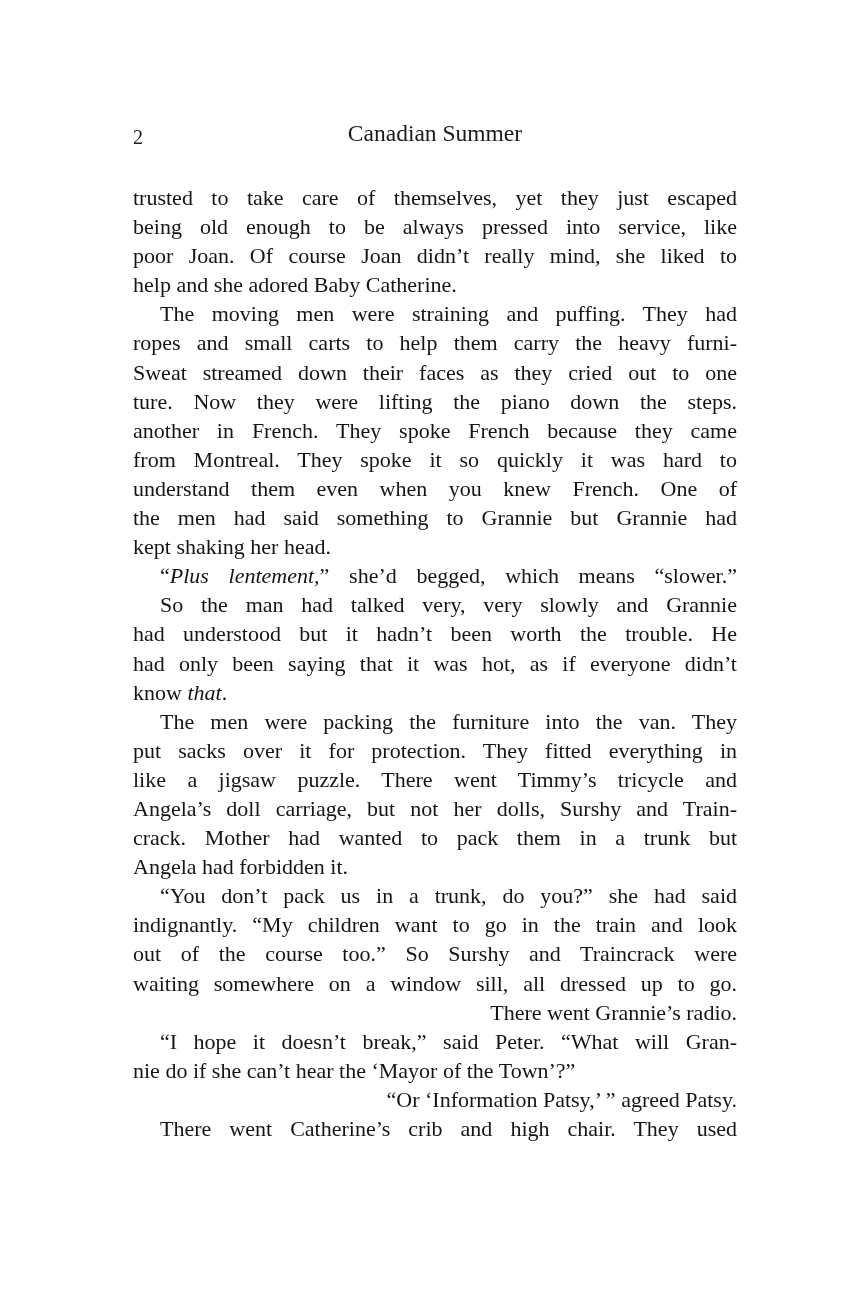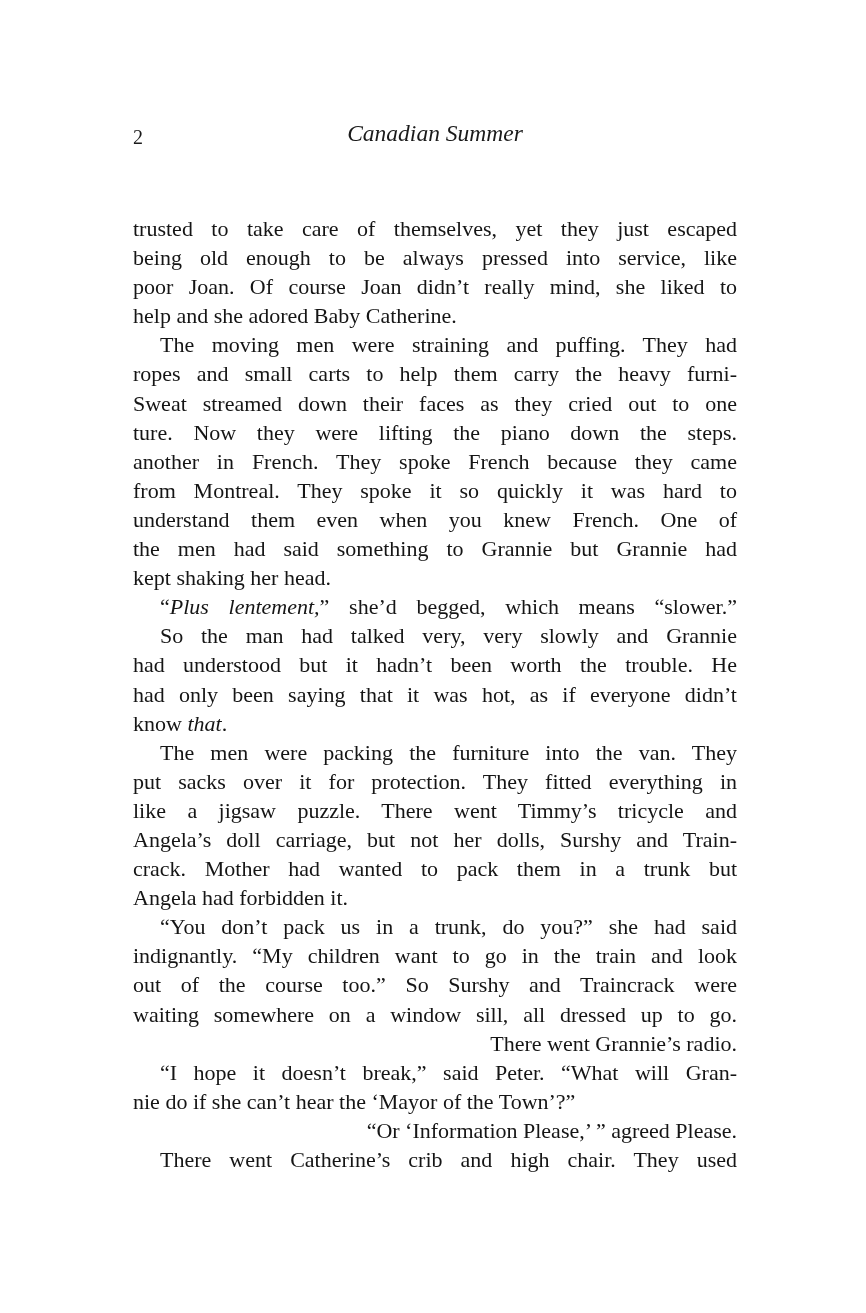--- a/index.html
+++ b/index.html
@@ -27,34 +27,32 @@
     position: absolute;
     left: 0;
     bottom: 3px;
     font-size: 20px;
     line-height: 20px;
     color: #1a1a1a;
   }
   .running-header {
     width: 100%;
     text-align: center;
-    font-style: italic;
     font-size: 23.5px;
     line-height: 34px;
     color: #1a1a1a;
   }
   .page-body {
     position: absolute;
     left: 133px;
     top: 183px;
     width: 604px;
     font-size: 22px;
     line-height: 29.1px;
     color: #151515;
-    margin-top: 31px;
   }
   .paragraph { margin: 0; }
   .line {
     white-space: normal;
     text-align: left;
   }
   .line.justified {
     text-align: justify;
     text-align-last: justify;
   }
@@ -114,19 +112,19 @@
         <div class="line justified"><span>waiting somewhere on a window sill, all dressed up to go.</span></div>
       </div>
       <div class="paragraph">
         <div class="line indented"><span>There went Grannie’s radio.</span></div>
       </div>
       <div class="paragraph">
         <div class="line justified indented"><span>“I hope it doesn’t break,” said Peter. “What will Gran-</span></div>
         <div class="line"><span>nie do if she can’t hear the ‘Mayor of the Town’?”</span></div>
       </div>
       <div class="paragraph">
-        <div class="line indented"><span>“Or ‘Information Please,’ ” agreed Please.</span></div>
+        <div class="line indented"><span>“Or ‘Information Patsy,’ ” agreed Patsy.</span></div>
       </div>
       <div class="paragraph">
         <div class="line justified indented"><span>There went Catherine’s crib and high chair. They used</span></div>
       </div>
     </div>
 </div>
 
 </body></html>

